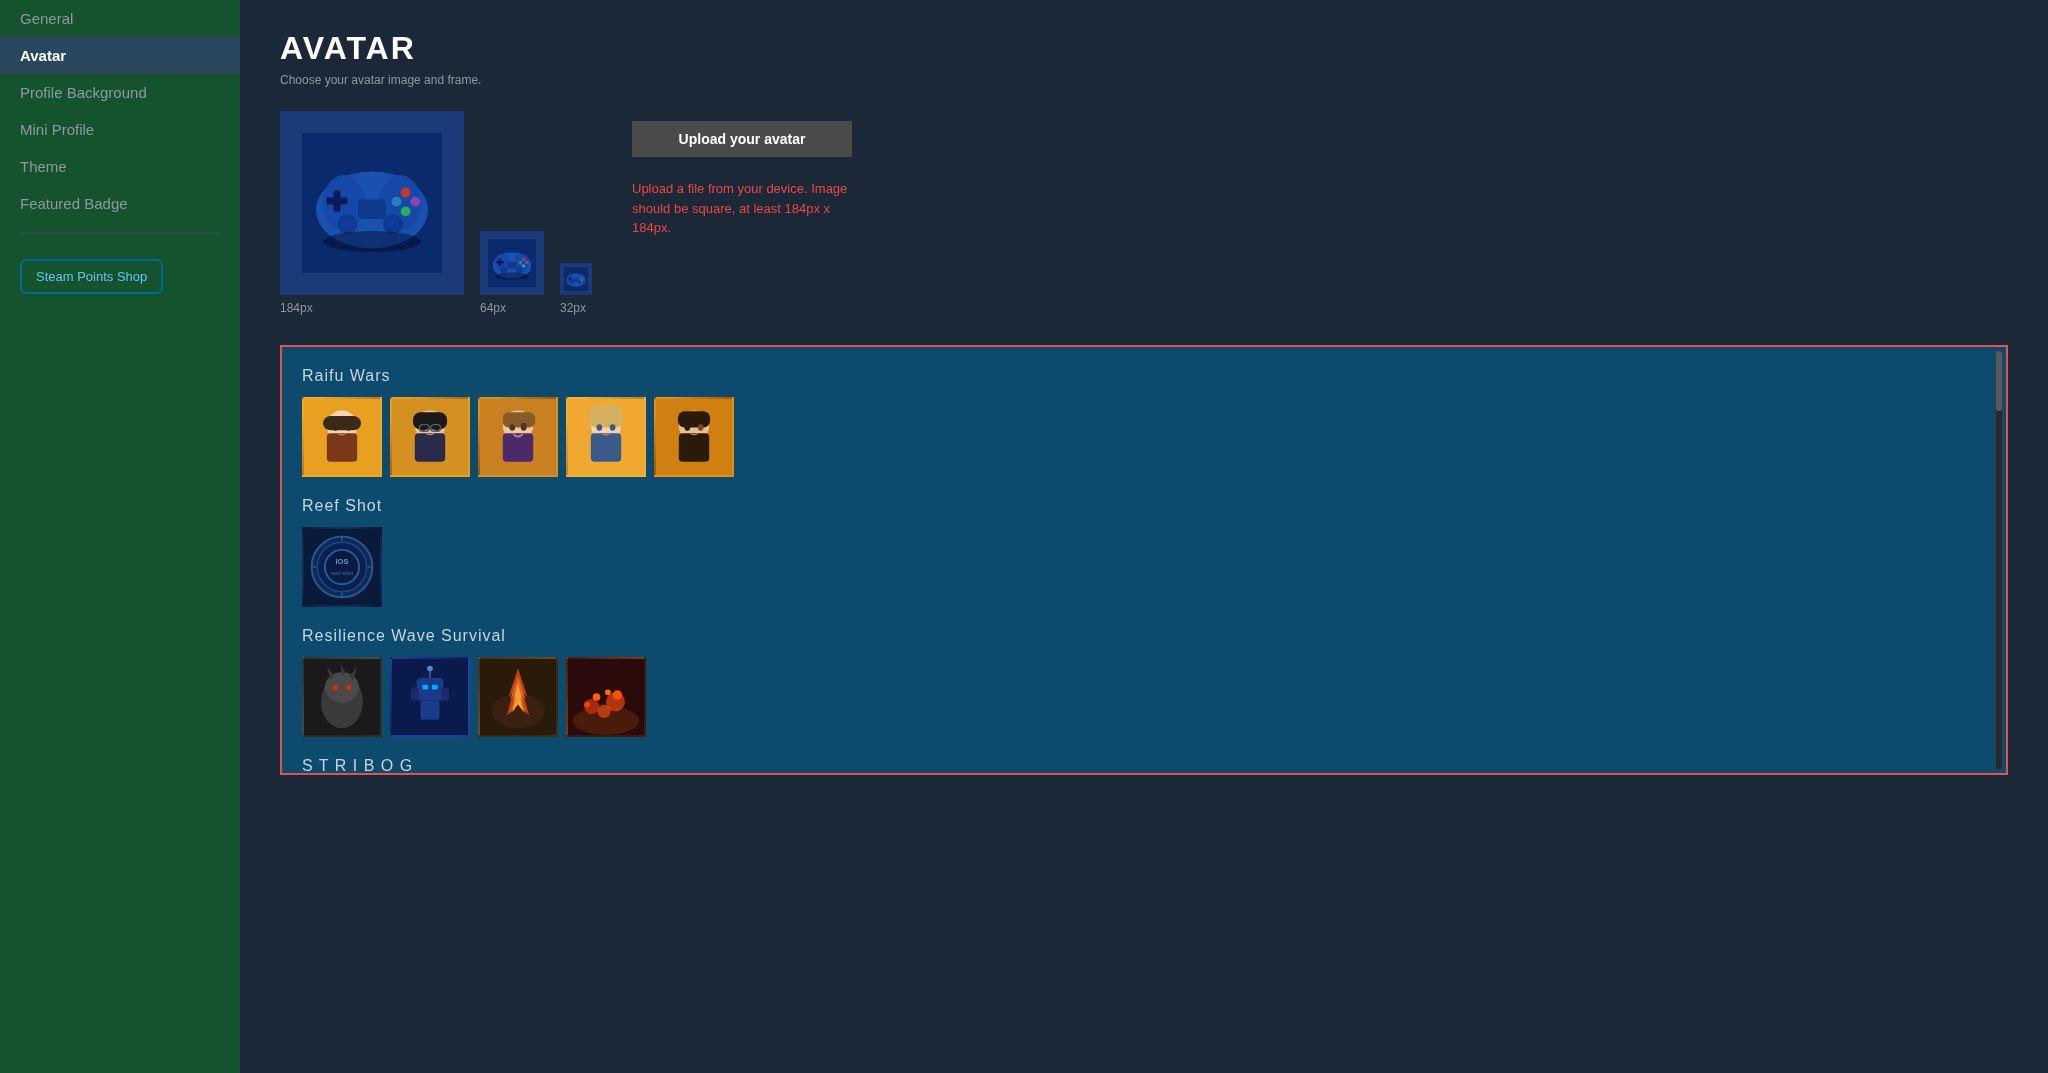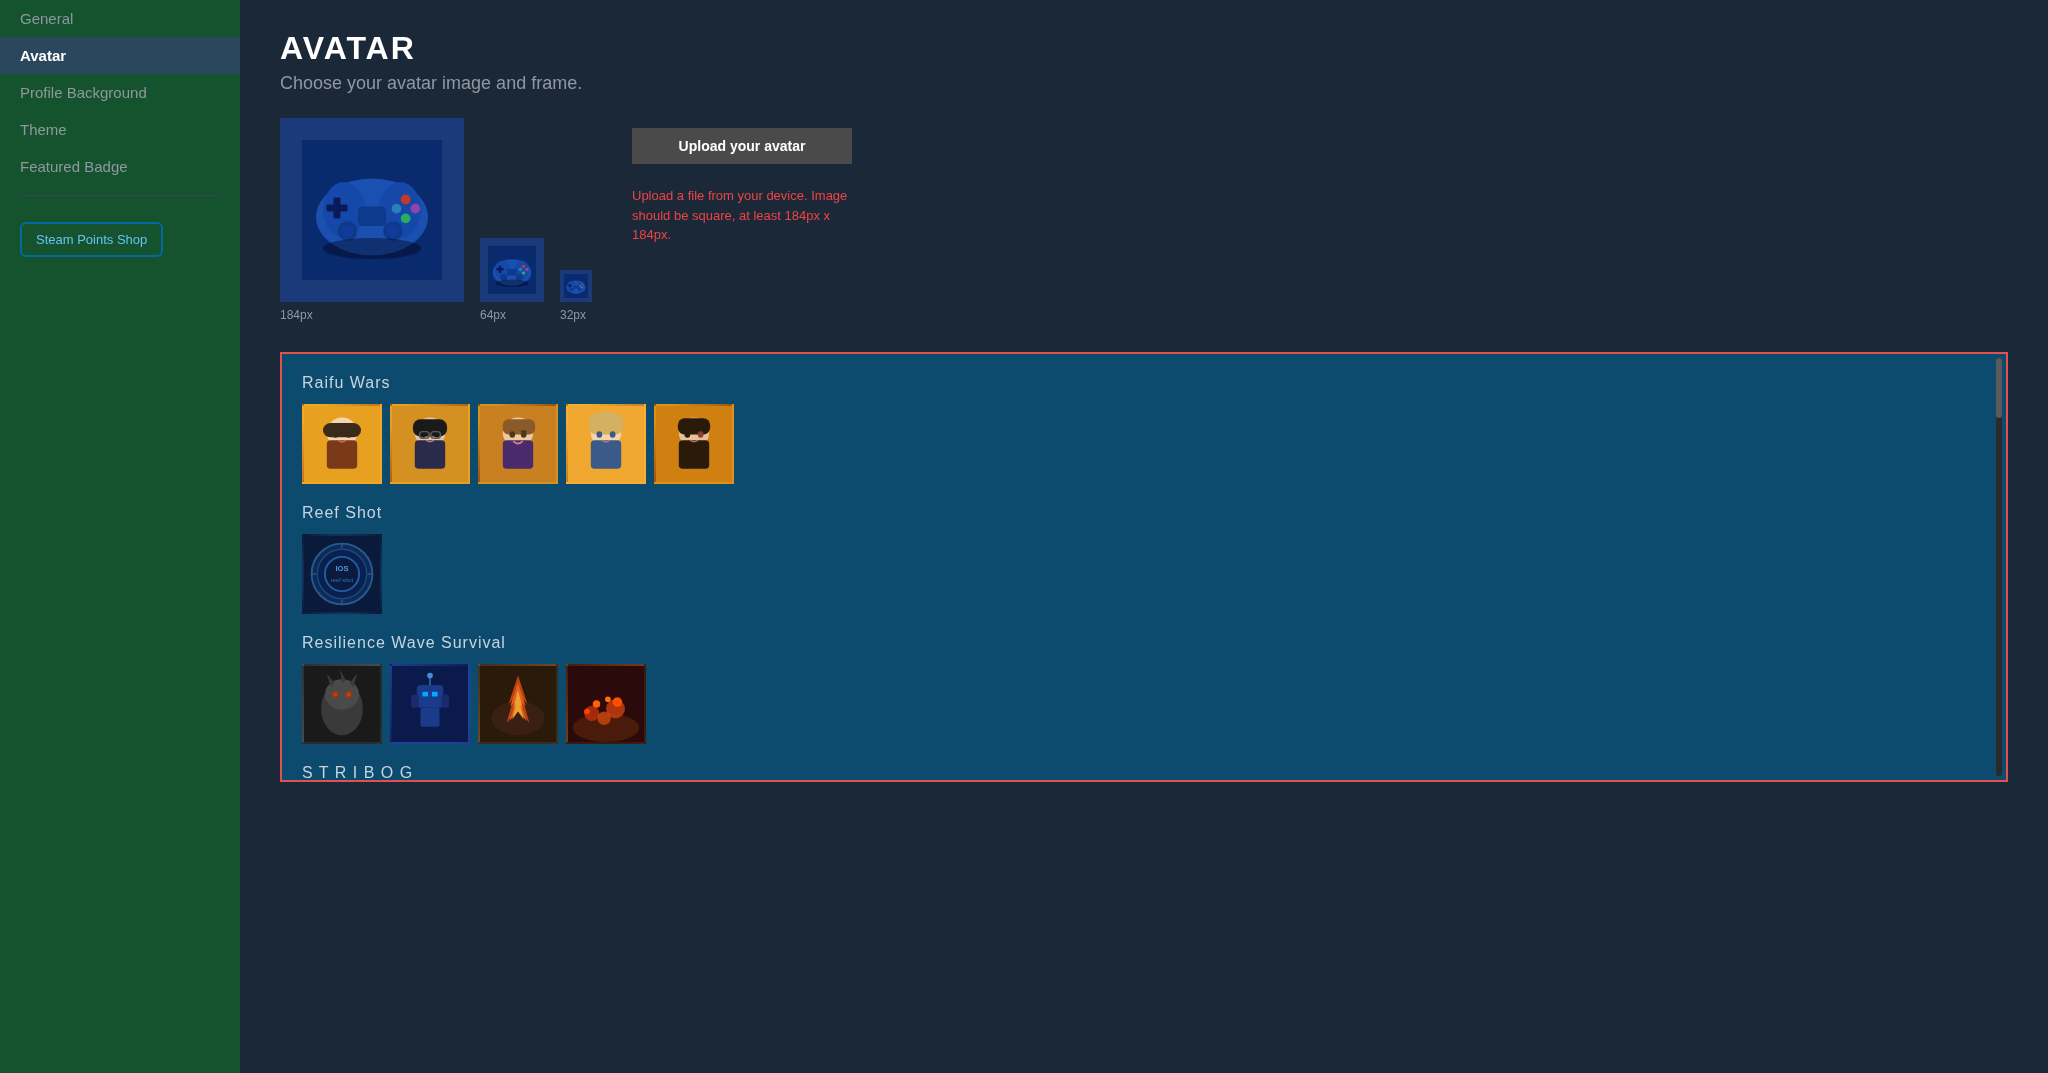--- a/index.html
+++ b/index.html
@@ -63,21 +63,21 @@
     .page-title {
       font-size: 32px;
       font-weight: bold;
       color: #ffffff;
       letter-spacing: 2px;
       text-transform: uppercase;
     }
 
     .page-subtitle {
       color: #8f98a0;
-      font-size: 18px;
+      font-size: 12px;
       margin-top: 6px;
       margin-bottom: 24px;
     }
 
     
     .avatar-preview-area {
       display: flex;
       align-items: flex-start;
       gap: 40px;
       margin-bottom: 30px;
@@ -244,20 +244,21 @@
       height: 24px;
     }
   </style>
 </head>
 <body>
 
 <div class="sidebar">
   <div class="sidebar-item">General</div>
   <div class="sidebar-item active">Avatar</div>
   <div class="sidebar-item">Profile Background</div>
+  <div class="sidebar-item">Mini Profile</div>
   <div class="sidebar-item">Theme</div>
   <div class="sidebar-item">Featured Badge</div>
   <hr class="sidebar-divider">
   <button class="steam-points-btn">Steam Points Shop</button>
 </div>
 
 <div class="main-content">
   <h1 class="page-title">AVATAR</h1>
   <p class="page-subtitle">Choose your avatar image and frame.</p>
 

